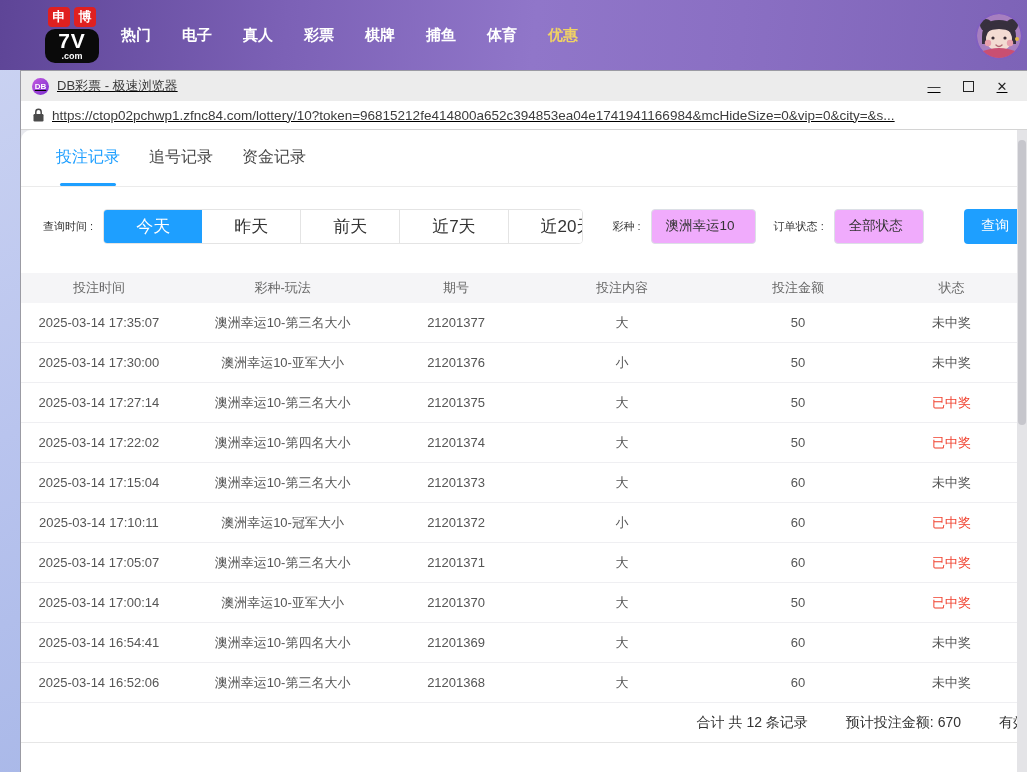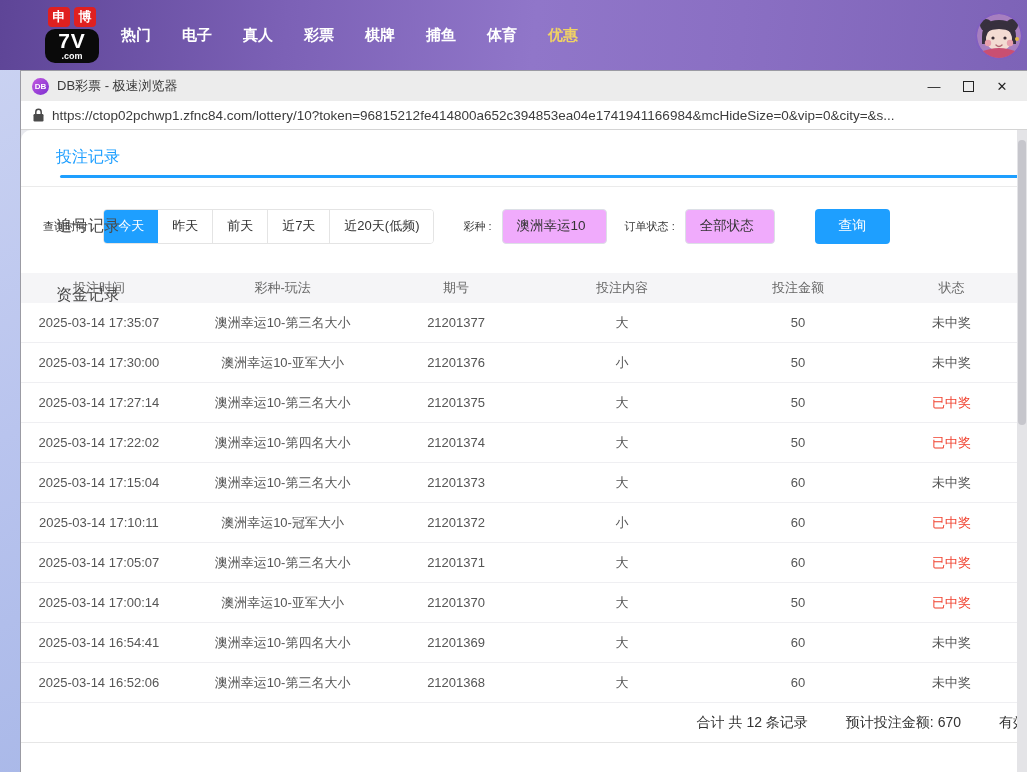--- a/index.html
+++ b/index.html
@@ -33,53 +33,53 @@
   .nav-item.hl { color:#f0d264; }
   .avatar {
     position:absolute; right:6px; top:14px; width:44px; height:44px; border-radius:50%;
     overflow:hidden; box-shadow:0 0 0 1.5px rgba(130,90,200,.55);
   }
 
   
   .window {
     position:absolute; left:20px; top:70px; width:1007px; height:702px;
     border-left:1px solid #9b9ba3; border-top:1px solid #9b9ba3;
-    display:flex; flex-direction:column; overflow:hidden; background:#fff;
+    display:flex; flex-direction:column; overflow:hidden; background:#fff;text-decoration:underline;
   }
   .titlebar { height:30px; background:#ececec; display:flex; align-items:center; flex:none; }
   .fav {
     width:17px; height:17px; border-radius:50%; margin-left:11px;
     background:linear-gradient(135deg,#c45ae0,#7b2fd0);
     color:#fff; font-size:8px; font-weight:bold; display:flex; align-items:center; justify-content:center;
   }
   .win-title { font-size:13px; color:#3a3a3a; margin-left:8px; flex:1; }
   .win-ctrls { display:flex; align-items:center; margin-right:8px; }
   .win-btn { width:34px; height:26px; display:flex; align-items:center; justify-content:center;
              font-size:13px; color:#222; cursor:pointer; }
   .max-box { width:11px; height:11px; border:1.5px solid #222; }
   .urlbar { height:29px; background:#fff; border-bottom:1px solid #d4d4d4; display:flex; align-items:center; flex:none; }
   .lock { margin-left:12px; flex:none; }
   .url-text { font-size:13.5px; color:#3c3c3c; margin-left:8px; white-space:nowrap; overflow:hidden; }
 
   
   .content { flex:1; background:#e8e9ee; position:relative; overflow:hidden; }
   .card { position:absolute; inset:0 0 0 0; background:#fff; border-top-left-radius:10px; overflow:hidden; }
 
-  .tabs { display:flex; gap:38px; padding:17px 0 0 35px; border-bottom:1px solid #ebebeb; height:57px;flex-direction:column; }
+  .tabs { display:flex; gap:29px; padding:17px 0 0 35px; border-bottom:1px solid #ebebeb; height:57px; }
   .tab { font-size:16px; color:#4a4a4a; cursor:pointer; padding-bottom:10px; position:relative; }
   .tab.active { color:var(--accent); }
   .tab.active::after {
     content:""; position:absolute; left:4px; right:4px; bottom:0; height:3px;
     border-radius:2px; background:var(--accent);
   }
 
   .filters { display:flex; align-items:center; padding-left:22px; margin-top:21px; height:36px; }
   .f-label { font-size:11px; color:#333; margin-right:10px; white-space:nowrap; }
   .time-group { display:flex; border:1px solid #e4e4e4; border-radius:4px; overflow:hidden; height:35px; }
-  .time-opt { padding:0 14px; display:flex; align-items:center; font-size:13px; color:#333;
+  .time-opt { padding:0 32px; display:flex; align-items:center; font-size:17px; color:#333;
               background:#fff; cursor:pointer; white-space:nowrap; }
   .time-opt.sep { border-left:1px solid #e4e4e4; }
   .time-opt.active { background:var(--accent); color:#fff; }
   .select {
     height:35px; border:1px solid #dcdfe6; border-radius:4px; display:flex; align-items:center;
     padding:0 10px 0 14px; cursor:pointer; background:#f0abfc;
   }
   .select .sel-val { font-size:13.5px; color:#333; margin-right:14px; white-space:nowrap; }
   .btn-query {
     height:35px; width:75px; border:none; border-radius:4px; background:var(--accent);

